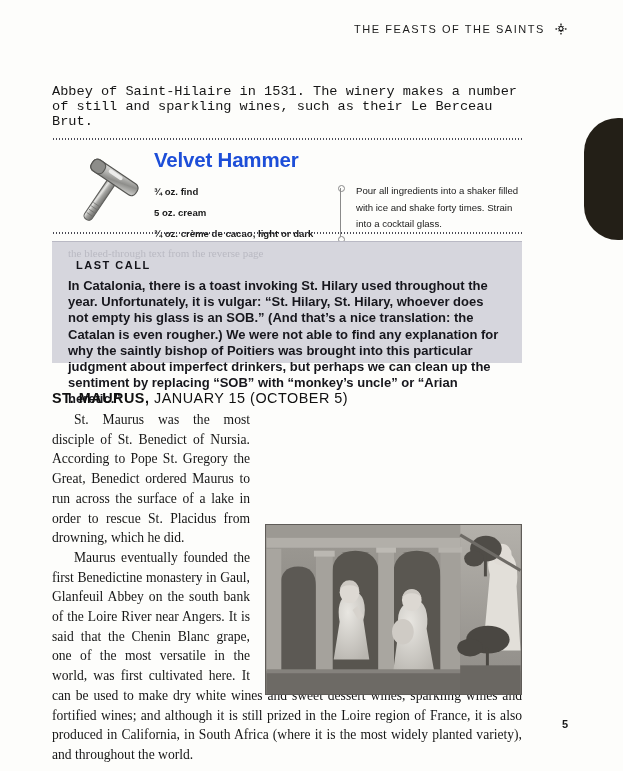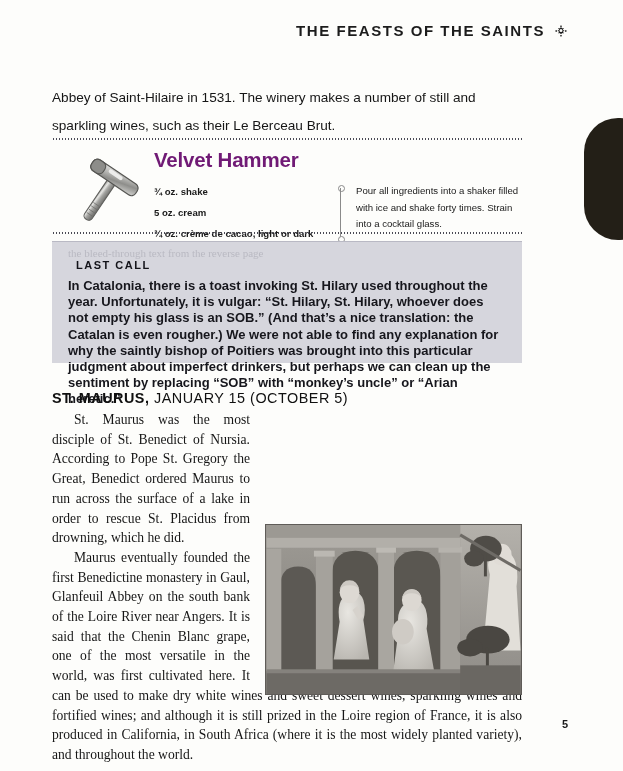--- a/index.html
+++ b/index.html
@@ -22,22 +22,22 @@
   .running-head {
     position: absolute;
     top: 22px;
     right: 55px;
     display: flex;
     align-items: center;
     gap: 9px;
   }
   .running-head-text {
     font-family: "Liberation Sans", sans-serif;
-    font-size: 15px;
-    font-weight: bold;
+    font-size: 11px;
+    font-weight: normal;
     letter-spacing: 1.55px;
     color: #1c1c1c;
     white-space: nowrap;
   }
   .ornament {
     display: block;
     width: 14px;
     height: 14px;
     color: #1c1c1c;
   }
@@ -53,23 +53,23 @@
     border-radius: 34px;
   }
 
   
   .col {
     position: absolute;
     left: 52px;
     width: 470px;
   }
   .body-p {
-    font-family: Liberation Sans, sans-serif;
+    font-family: Liberation Mono, monospace;
     font-size: 13.6px;
-    line-height: 28px;
+    line-height: 15px;
     color: #161616;
     margin: 0;
     text-align: left;
   }
   .intro-para {
     top: 84px;
   }
 
   
   .dot-rule {
@@ -99,21 +99,21 @@
     height: 78px;
   }
   .recipe-body {
     margin-left: 102px;
   }
   .recipe-title {
     font-family: "Liberation Sans", sans-serif;
     font-size: 20.5px;
     font-weight: bold;
     letter-spacing: -0.2px;
-    color: #701a75;
+    color: #1d4ed8;
     margin: 0 0 9px 0;
   }
   .recipe-cols {
     display: flex;
     align-items: flex-start;
   }
   .ingredients {
     width: 182px;
     flex: none;
   }
@@ -328,21 +328,21 @@
           <rect x="20" y="11" width="14" height="13" rx="5" fill="#8d8d8a" stroke="#555552" stroke-width="1.1"></rect>
           <rect x="38" y="12.5" width="16" height="4" rx="2" fill="#f6f6f4" opacity="0.85"></rect>
         </g>
       </svg>
     </div>
 
     <div class="recipe-body">
       <h2 class="recipe-title">Velvet Hammer</h2>
       <div class="recipe-cols">
         <div class="ingredients">
-          <div class="ingredient">¾ oz. shake</div>
+          <div class="ingredient">¾ oz. find</div>
           <div class="ingredient">5 oz. cream</div>
           <div class="ingredient">¾ oz. crème de cacao, light or dark</div>
         </div>
         <div class="recipe-divider">
           <span class="dot dot-top"></span>
           <span class="vline"></span>
           <span class="dot dot-bot"></span>
         </div>
         <div class="instructions">Pour all ingredients into a shaker filled with ice and shake forty times. Strain into a cocktail glass.</div>
       </div>

